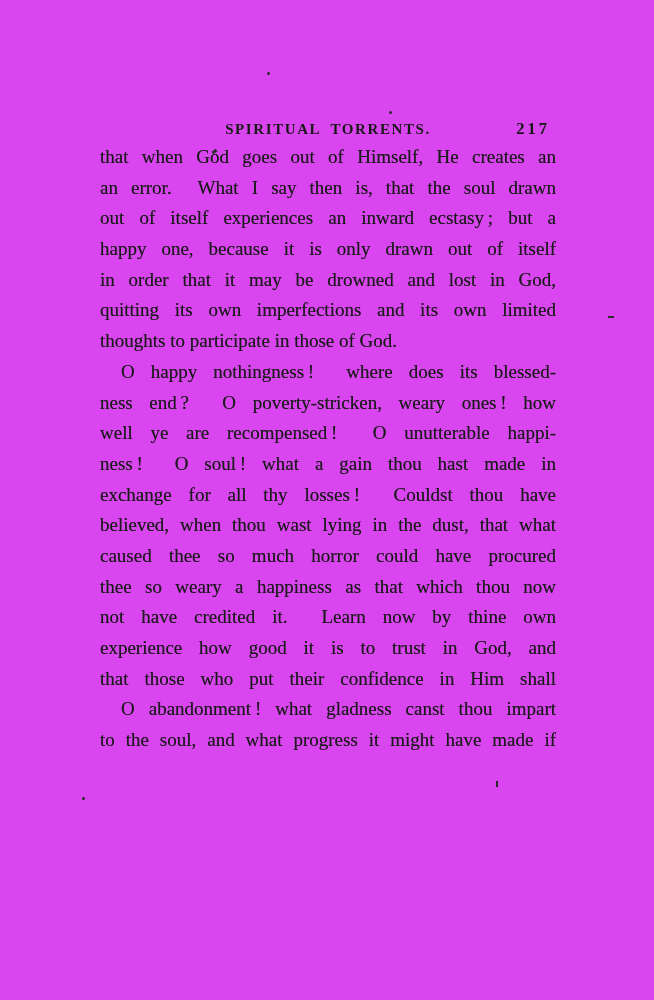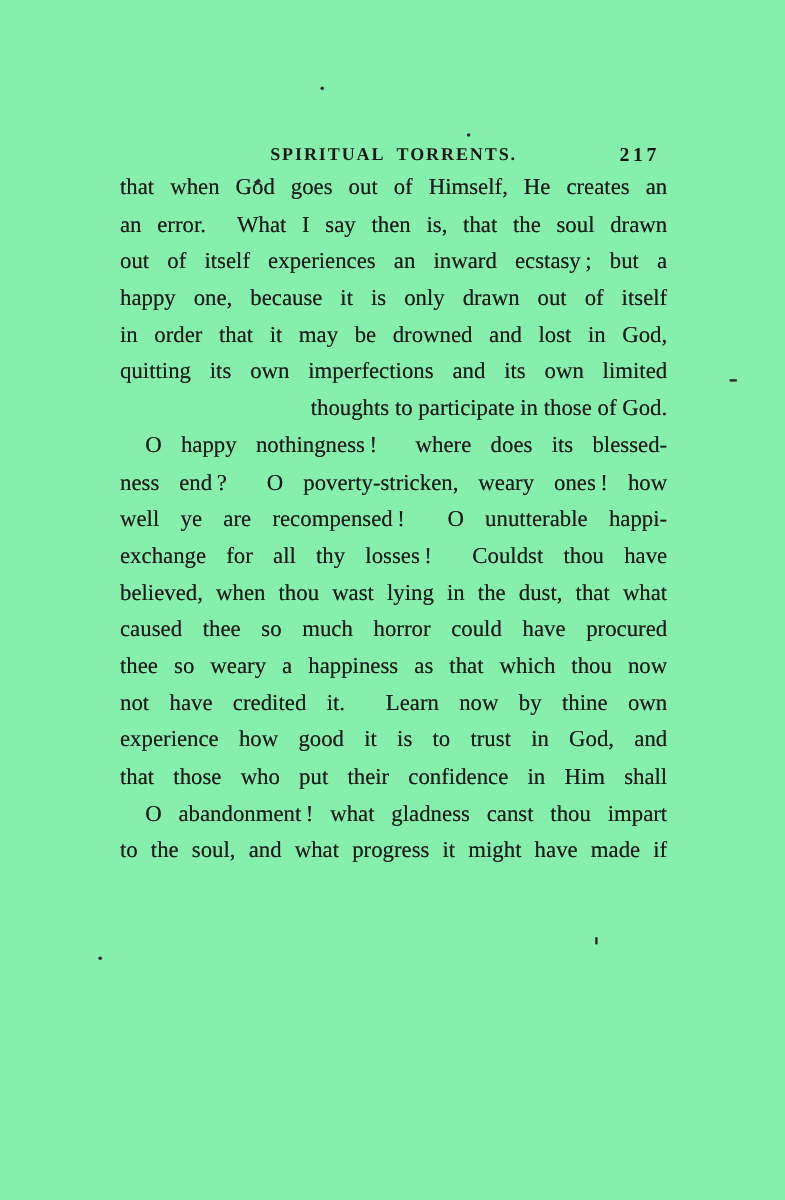--- a/index.html
+++ b/index.html
@@ -1,20 +1,20 @@
 <!DOCTYPE html>
 <html><head>
 <meta charset="utf-8">
 <style>
   html, body { margin: 0; padding: 0; background: #ffffff; }
   .page {
     position: relative;
     width: 654px;
     height: 1000px;
-    background: #86efac;
+    background: #d946ef;
     overflow: hidden;
     font-family: "Liberation Serif", serif;
     color: #1b1b1b;
   }
   
   .running-header {
     position: absolute;
     left: 100px;
     top: 121px;
     width: 456px;
@@ -41,21 +41,21 @@
   .body-text {
     position: absolute;
     left: 100px;
     top: 142px;
     width: 456px;
     font-size: 19px;
     line-height: 30.7px;
     text-shadow: 0 0 0.5px rgba(25,25,25,0.65);
   }
   .line {
-    text-align: right;
+    text-align: left;
     white-space: normal;
     height: 30.7px;
     overflow: hidden;
   }
   .line.jl {
     text-align: justify;
     text-align-last: justify;
   }
   .line.indent { padding-left: 21px; box-sizing: border-box; }
   
@@ -88,20 +88,21 @@
       <div class="line jl">happy one, because it is only drawn out of itself</div>
       <div class="line jl">in order that it may be drowned and lost in God,</div>
       <div class="line jl">quitting its own imperfections and its own limited</div>
       <div class="line">thoughts to participate in those of God.</div>
     </div>
 
     <div class="para">
       <div class="line jl indent">O happy nothingness !&nbsp; where does its blessed-</div>
       <div class="line jl">ness end ?&nbsp; O poverty-stricken, weary ones ! how</div>
       <div class="line jl">well ye are recompensed !&nbsp; O unutterable happi-</div>
+      <div class="line jl">ness !&nbsp; O soul ! what a gain thou hast made in</div>
       <div class="line jl">exchange for all thy losses !&nbsp; Couldst thou have</div>
       <div class="line jl">believed, when thou wast lying in the dust, that what</div>
       <div class="line jl">caused thee so much horror could have procured</div>
       <div class="line jl">thee so weary a happiness as that which thou now</div>
       <div class="line jl">not have credited it.&nbsp; Learn now by thine own</div>
       <div class="line jl">experience how good it is to trust in God, and</div>
       <div class="line jl">that those who put their confidence in Him shall</div>
     </div>
 
     <div class="para">

